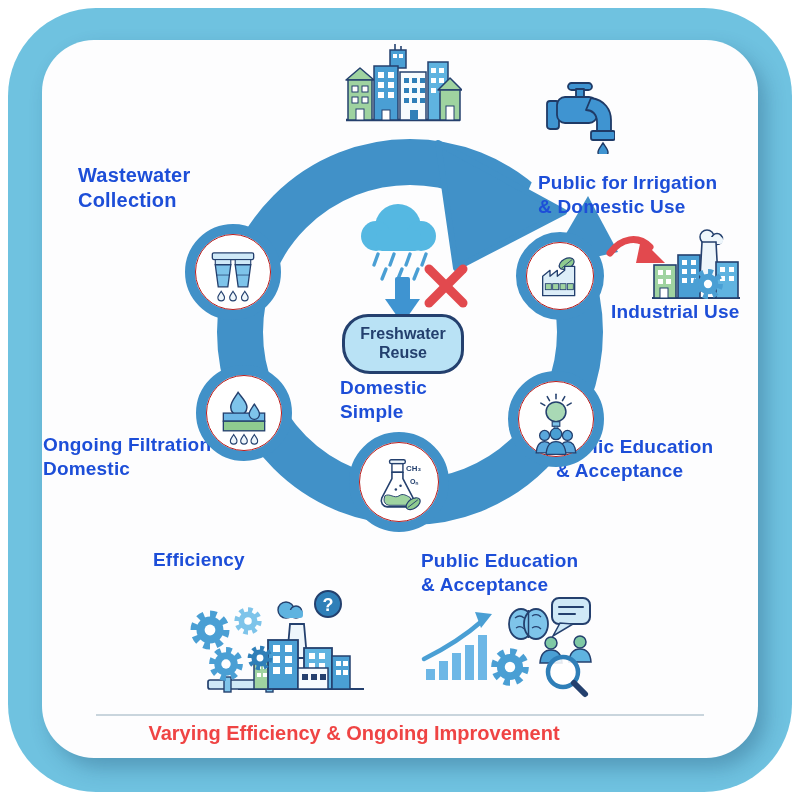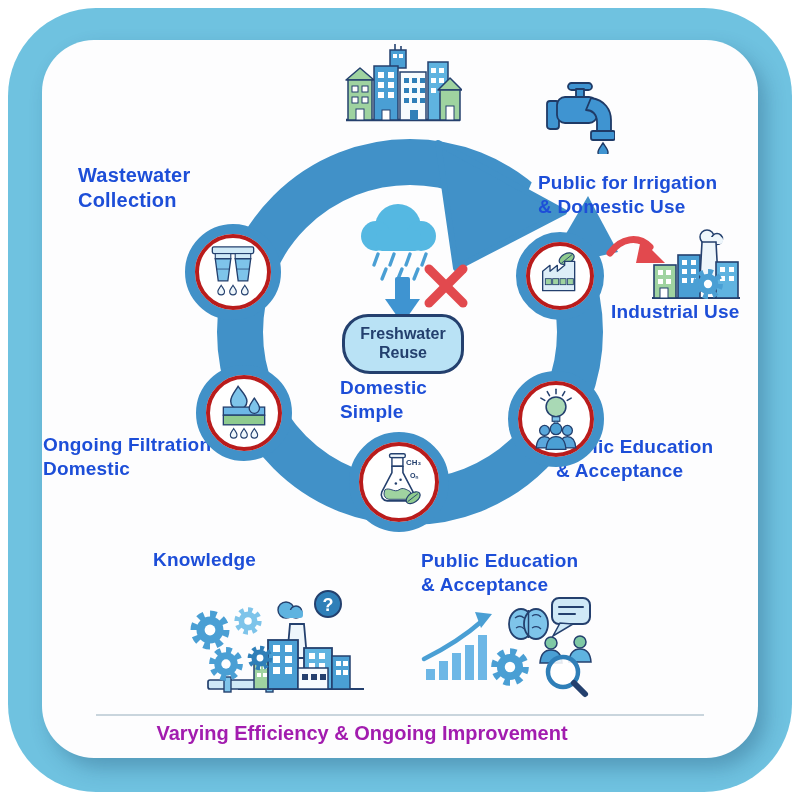--- a/index.html
+++ b/index.html
@@ -7,28 +7,28 @@
           font-family:"Liberation Sans",sans-serif;}
   .frame{position:absolute;left:8px;top:8px;width:784px;height:784px;border-radius:88px;background:#6fc2e0;}
   .card{position:absolute;left:42px;top:40px;width:716px;height:718px;border-radius:52px;background:#fdfdfe;
         box-shadow:8px 10px 20px rgba(20,60,95,.30);}
   .abs{position:absolute;}
   .lbl{position:absolute;text-align:left;font-weight:700;color:#1d4ed8;line-height:1.25;letter-spacing:.2px;}
   .lbl span{display:block;}
   .f20{font-size:20px;} .f19{font-size:19px;}
   .node{position:absolute;border-radius:50%;background:#ffffff;border:10px solid #4191c8;box-sizing:border-box;
         display:flex;align-items:center;justify-content:center;}
-  .node-inner{width:100%;height:100%;border-radius:50%;border:4px solid #b91c1c;box-sizing:border-box;
-        display:flex;align-items:center;justify-content:center;}
+  .node-inner{width:100%;height:100%;border-radius:50%;border:1px solid #b91c1c;box-sizing:border-box;
+        display:flex;align-items:flex-end;justify-content:center;}
   .fresh{position:absolute;left:342px;top:314px;width:116px;height:54px;background:#b9e2f5;
          border:3px solid #24406e;border-radius:26px 22px 24px 28px;display:flex;flex-direction:column;
          align-items:center;justify-content:center;font-weight:700;color:#24406e;font-size:16px;line-height:1.18;}
   .divider{position:absolute;left:96px;top:714px;width:608px;height:1.5px;background:#c9d5dd;}
-  .footer{position:absolute;left:16px;top:722px;width:692px;text-align:center;font-weight:700;
-          font-size:20px;color:#a21caf;}
+  .footer{position:absolute;left:8px;top:722px;width:692px;text-align:center;font-weight:700;
+          font-size:20px;color:#ef4444;}
   svg{display:block;}
 </style>
 </head>
 <body>
 
 <div class="canvas">
   <div class="frame"></div>
   <div class="card"></div>
 
   <svg class="abs" style="left:0;top:0" width="800" height="800" viewBox="0 0 800 800">
@@ -277,21 +277,21 @@
           <circle cx="44" cy="39" r="1.6" fill="#24406e"></circle>
         <text x="51" y="20" font-size="10" font-weight="bold" fill="#24406e">CH₃</text>
         <text x="56" y="37" font-size="9" font-weight="bold" fill="#24406e">Oₙ</text>
         <ellipse cx="60" cy="62" rx="10" ry="6" transform="rotate(-35 60 62)" fill="#8fcb8f" stroke="#24406e" stroke-width="1.5"></ellipse>
         <line x1="53" y1="67" x2="66" y2="57" stroke="#24406e" stroke-width="1.2"></line>
       </svg>
     </div>
   </div>
 
   <div class="lbl f19" style="left:153px;top:548px;width:250px">
-    <span>Knowledge</span>
+    <span>Efficiency</span>
   </div>
   <div class="lbl f19" style="left:421px;top:549px;width:200px">
     <span>Public Education</span>
     <span>&amp; Acceptance</span>
   </div>
 
   <svg class="abs" style="left:168px;top:588px" width="200" height="115" viewBox="0 0 200 115">
     <defs>
       <g id="gearA">
         <circle r="10.5" fill="none" stroke="currentColor" stroke-width="5" stroke-dasharray="4.2 4.0"></circle>

